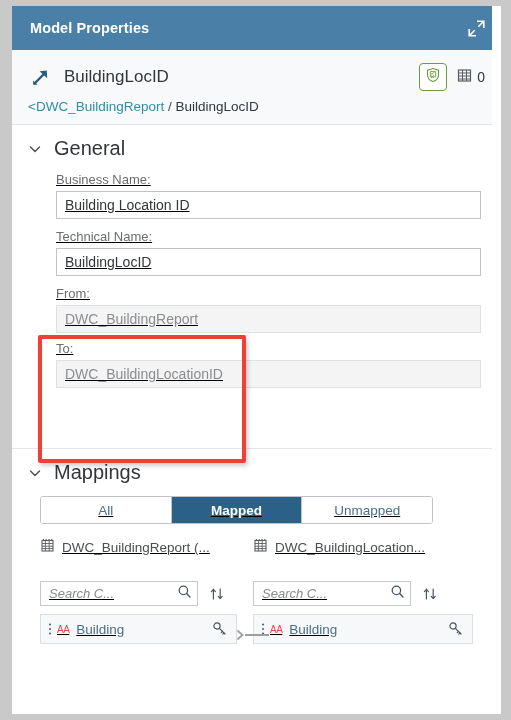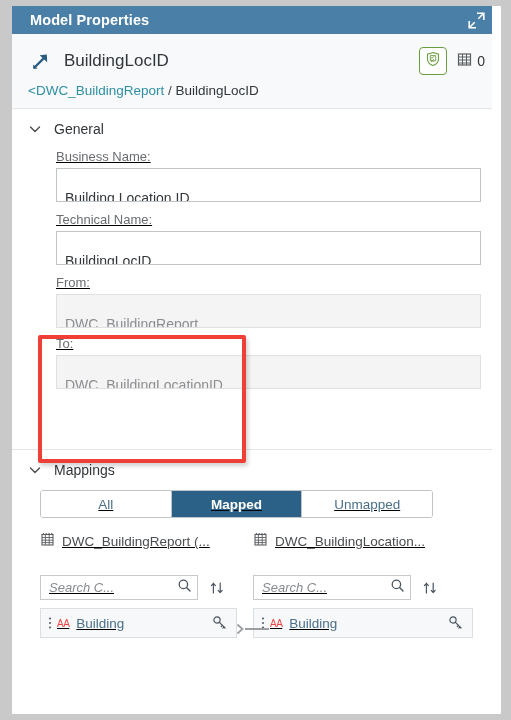--- a/index.html
+++ b/index.html
@@ -19,21 +19,21 @@
     position: absolute;
     left: 12px; top: 6px;
     width: 489px;
     height: 708px;
     background: #ffffff;
     overflow: hidden;
   }
 
   
   .titlebar {
-    height: 28px;
+    height: 44px;
     background: #4a7fa8;
     display: flex;
     align-items: center;
     padding: 0 10px 0 18px;
     position: relative;
   }
   .titlebar-title {
     color: #ffffff;
     font-size: 14.5px;
     font-weight: bold;
@@ -111,40 +111,40 @@
     gap: 12px;
     padding: 12px 0 6px 16px;
   }
   .chev {
     width: 14px; height: 14px;
     display: inline-flex;
     align-items: center; justify-content: center;
     flex: 0 0 auto;
   }
   .section-title {
-    font-size: 14px;
+    font-size: 20px;
     color: #32363a;
   }
   .section-body { padding: 6px 20px 14px 44px; text-decoration: underline; }
 
   .field { margin-bottom: 10px; position: relative; }
   .field-label {
     font-size: 13px;
     color: #6a6d70;
     margin-bottom: 4px;
     display: block;
   }
   .field-input {
     width: 100%;
     height: 28px;
     border: 1px solid #bfc4c9;
     background: #ffffff;
     font-size: 14px;
     color: #32363a;
-    padding: 16px 8px;
+    padding: 0 8px;
     line-height: 26px;
     white-space: nowrap;
     overflow: hidden;
   }
   .field-input.readonly {
     background: #f4f4f4;
     border: 1px solid #e0e0e0;
     color: #8a8d91;
   }
   .field.tight { margin-bottom: 8px; }

